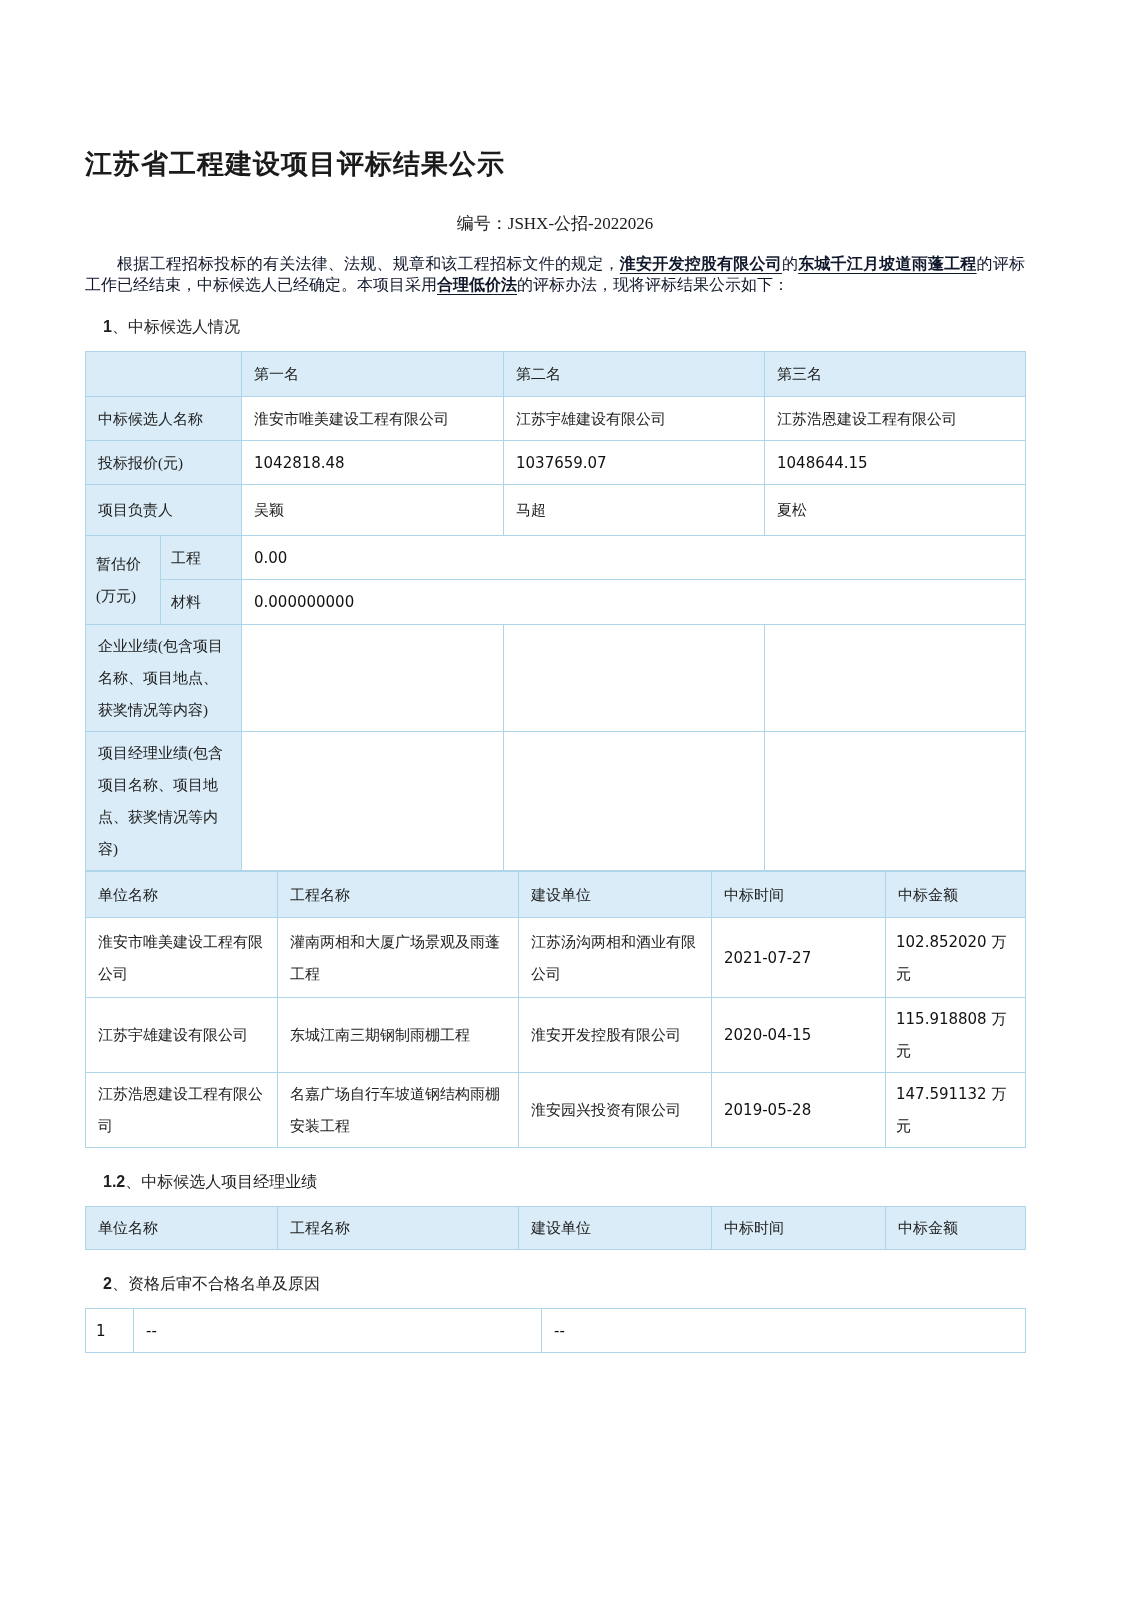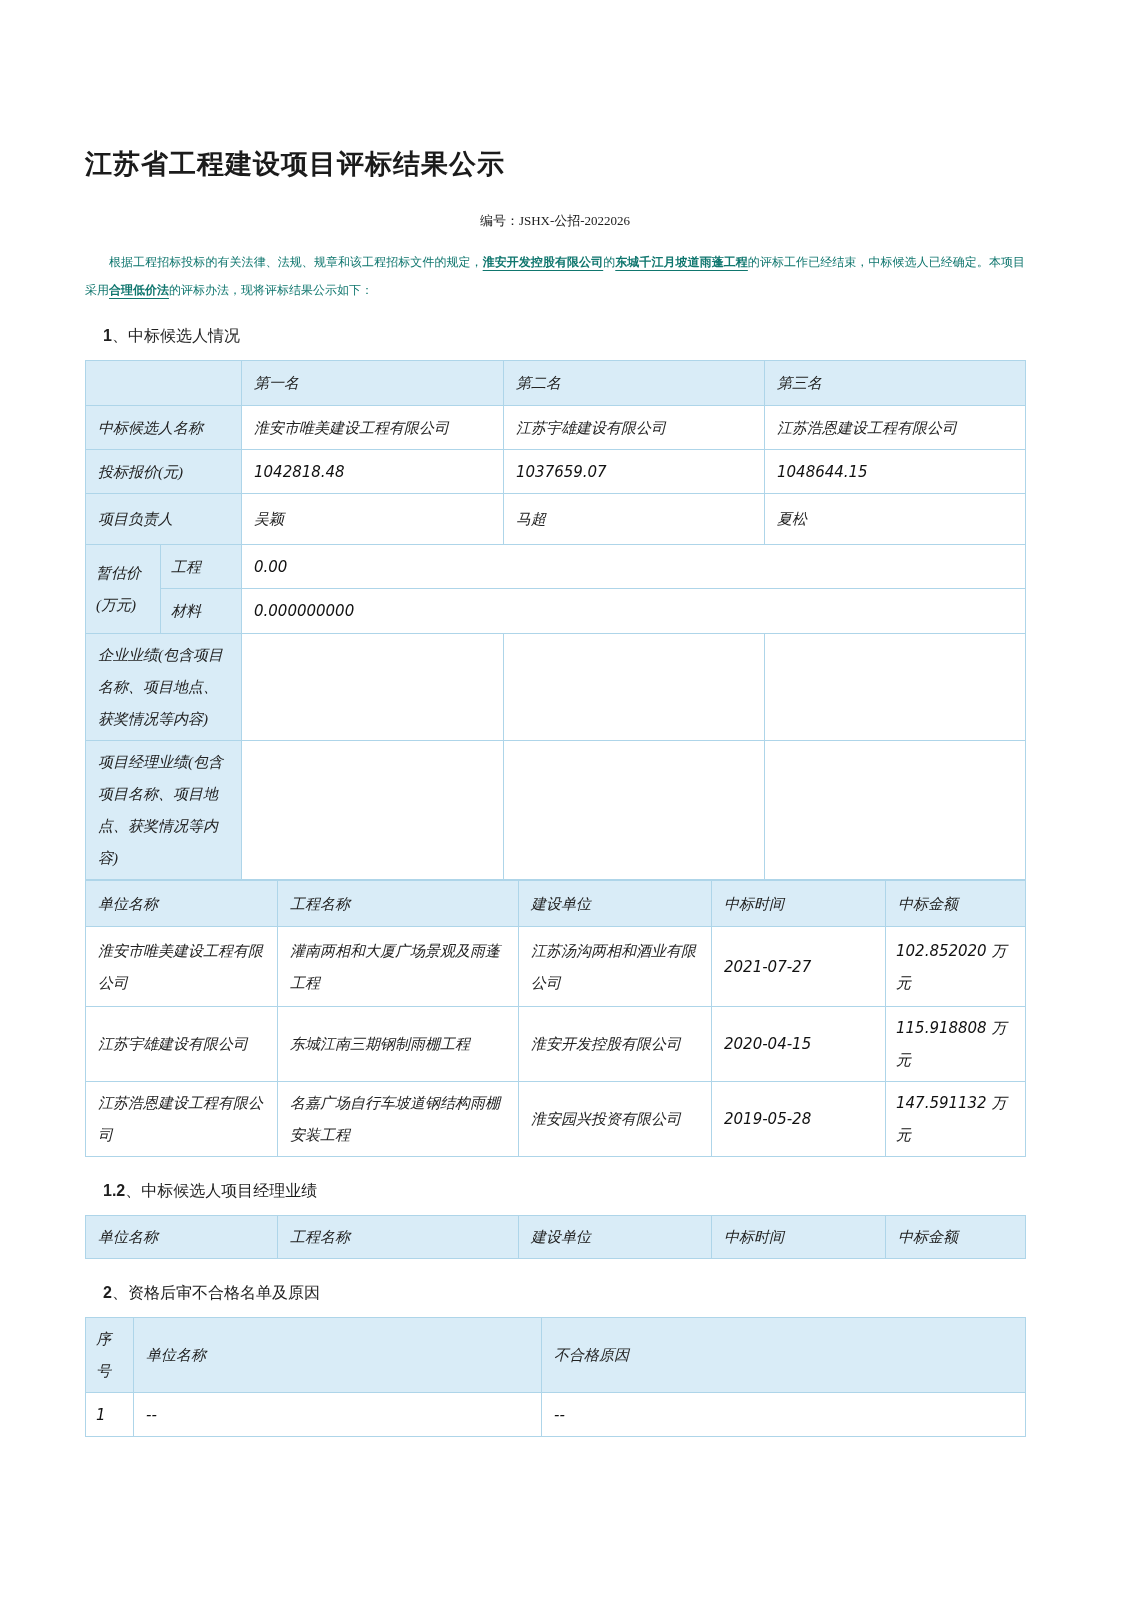--- a/index.html
+++ b/index.html
@@ -18,30 +18,30 @@
     text-align:left;
     font-size:27px;
     font-weight:bold;
     font-family:"Liberation Sans","DejaVu Sans",sans-serif;
     color:#1b1b1b;
     letter-spacing:1px;
   }
   .doc-number {
     margin-top:30px;
     text-align:center;
-    font-size:13px;
+    font-size:17px;
     color:#1b1b1b;
   }
   .intro {
     margin-top:18px;
-    font-size:12px;
-    line-height:28px;
+    font-size:16px;
+    line-height:21px;
     text-align:justify;
     text-indent:2em;
-    color:#0f766e;
+    color:#0f172a;
   }
   .intro .hl {
     font-weight:bold;
     text-decoration:underline;
     text-underline-offset:4px;
   }
 
   .sec-heading {
     margin:22px 0 13px 18px;
     font-size:16px;
@@ -50,21 +50,20 @@
   .sec-heading .num {
     font-weight:bold;
     font-family:"Liberation Sans","DejaVu Sans",sans-serif;
     font-size:16px;
   }
 
   table {
     border-collapse:collapse;
     table-layout:fixed;
     width:940px;
-    font-style:italic;
   }
   td {
     border:1px solid #aed5e9;
     font-size:15px;
     line-height:32px;
     padding:5px 12px;
     vertical-align:middle;
     text-align:left;
     word-break:break-all;
     color:#222222;
@@ -215,25 +214,20 @@
 
     <div class="sec-heading mt-sec"><span class="num">2</span><span>、资格后审不合格名单及原因</span></div>
 
     <table>
       <colgroup>
           <col style="width:48px">
           <col style="width:408px">
           <col style="width:484px">
         </colgroup>
       <tbody>
-          <tr style="height:46px">
-        <td class="hd tight">序号</td>
-        <td class="hd">单位名称</td>
-        <td class="hd">不合格原因</td>
-      </tr>
       <tr style="height:44px">
         <td class="num-cell tight">1</td>
         <td class="num-cell">--</td>
         <td class="num-cell">--</td>
       </tr>
     </tbody>
       </table>
 
   </div>
 </div>

